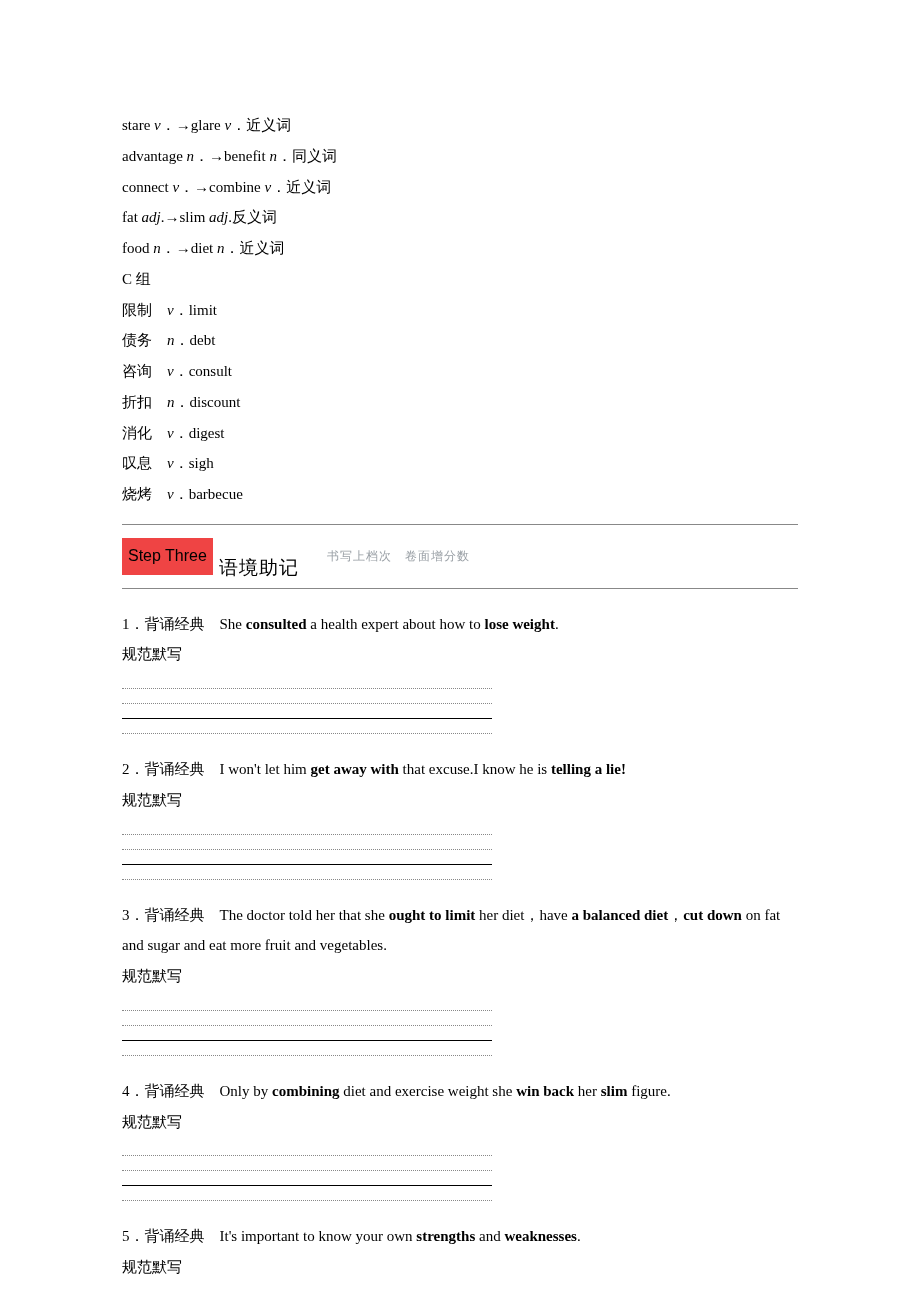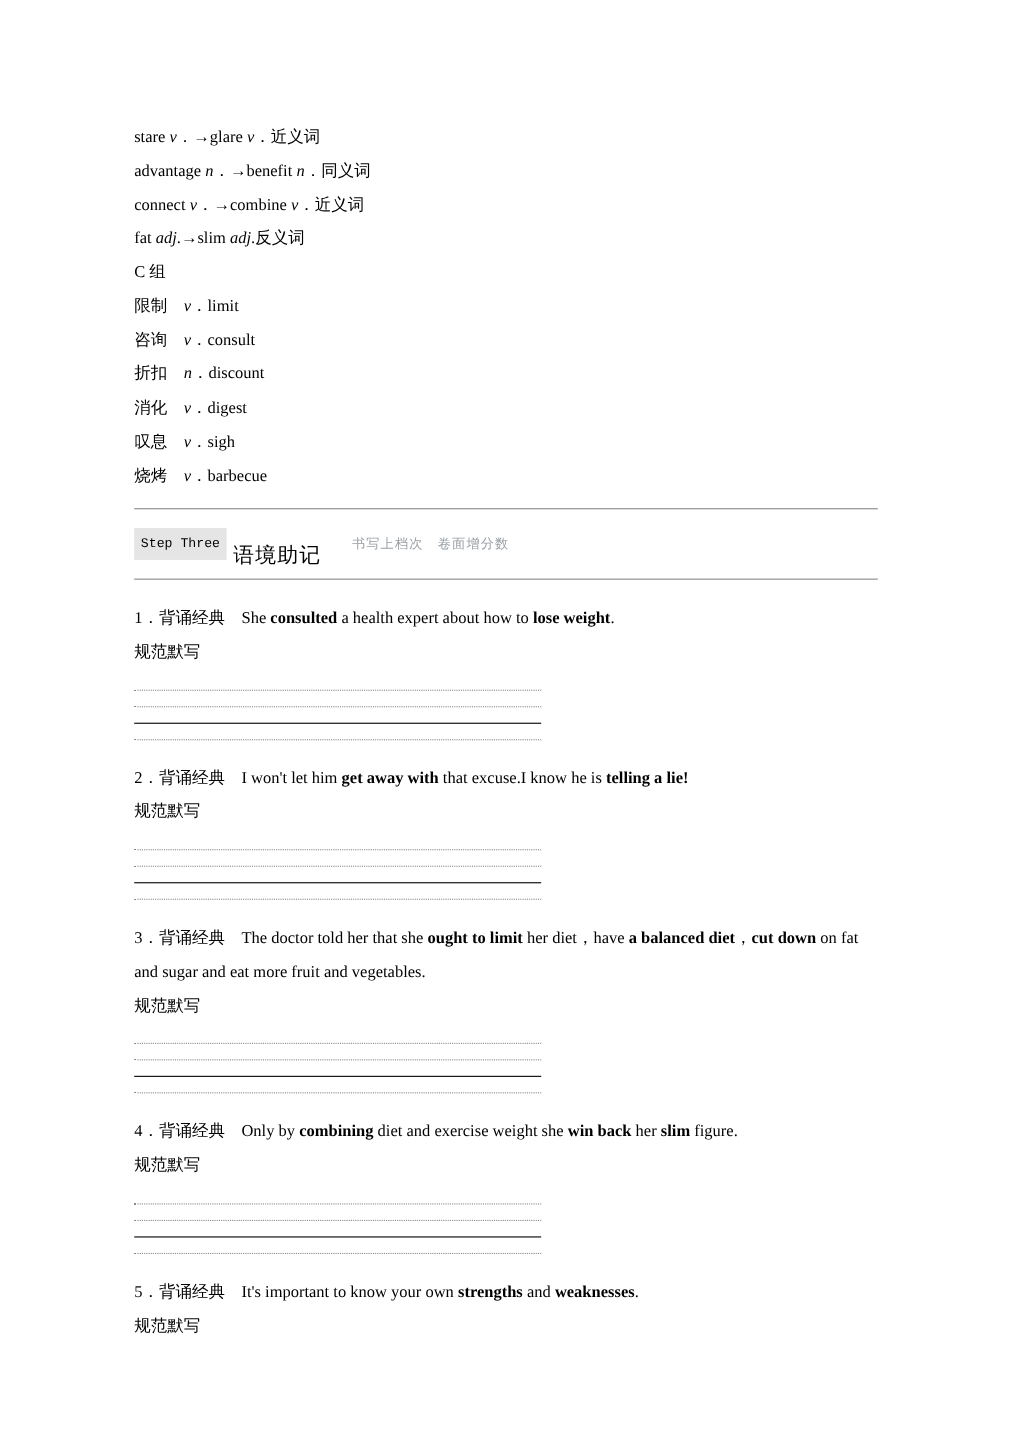--- a/index.html
+++ b/index.html
@@ -19,23 +19,23 @@
   .bold { font-weight: bold; }
   .step-row {
     display: flex;
     align-items: center;
     margin-top: 14px;
     margin-bottom: 10px;
     border-top: 1px solid #888;
     border-bottom: 1px solid #888;
   }
   .step-badge {
-    background: #e5e5e5;
-    font-family: Liberation Mono, monospace;
-    font-size: 12px;
+    background: #ef4444;
+    font-family: Liberation Sans, sans-serif;
+    font-size: 16px;
     padding: 2px 6px;
     margin-right: 6px;
   }
   .step-title {
     font-size: 19px;
     letter-spacing: 1px;
     margin-top: 24px;
   }
   .step-sub {
     color: #9aa0a6;
@@ -62,25 +62,27 @@
   .classic { margin-top: 20px; }
 </style>
 </head>
 <body>
 
 <div id="groupB-container">
     <p class="line"><span>stare </span><span class="italic">v</span><span>．→</span><span class="underline">glare</span> <span class="italic">v</span><span>．近义词</span></p>
     <p class="line"><span>advantage </span><span class="italic">n</span><span>．→</span><span class="underline">benefit</span> <span class="italic">n</span><span>．同义词</span></p>
     <p class="line"><span>connect </span><span class="italic">v</span><span>．→</span><span class="underline">combine</span> <span class="italic">v</span><span>．近义词</span></p>
     <p class="line"><span>fat </span><span class="italic">adj</span><span>.→</span><span class="underline">slim</span> <span class="italic">adj</span><span>.反义词</span></p>
+    <p class="line"><span>food </span><span class="italic">n</span><span>．→</span><span class="underline">diet</span> <span class="italic">n</span><span>．近义词</span></p>
   </div>
 
 <p class="line">C 组</p>
 <div id="groupC-container">
     <p class="line"><span>限制　</span><span class="italic">v</span><span>．</span><span class="underline">limit</span></p>
+    <p class="line"><span>债务　</span><span class="italic">n</span><span>．</span><span class="underline">debt</span></p>
     <p class="line"><span>咨询　</span><span class="italic">v</span><span>．</span><span class="underline">consult</span></p>
     <p class="line"><span>折扣　</span><span class="italic">n</span><span>．</span><span class="underline">discount</span></p>
     <p class="line"><span>消化　</span><span class="italic">v</span><span>．</span><span class="underline">digest</span></p>
     <p class="line"><span>叹息　</span><span class="italic">v</span><span>．</span><span class="underline">sigh</span></p>
     <p class="line"><span>烧烤　</span><span class="italic">v</span><span>．</span><span class="underline">barbecue</span></p>
   </div>
 
 <div class="step-row">
   <span class="step-badge">Step Three</span>
   <span class="step-title">语境助记</span>

